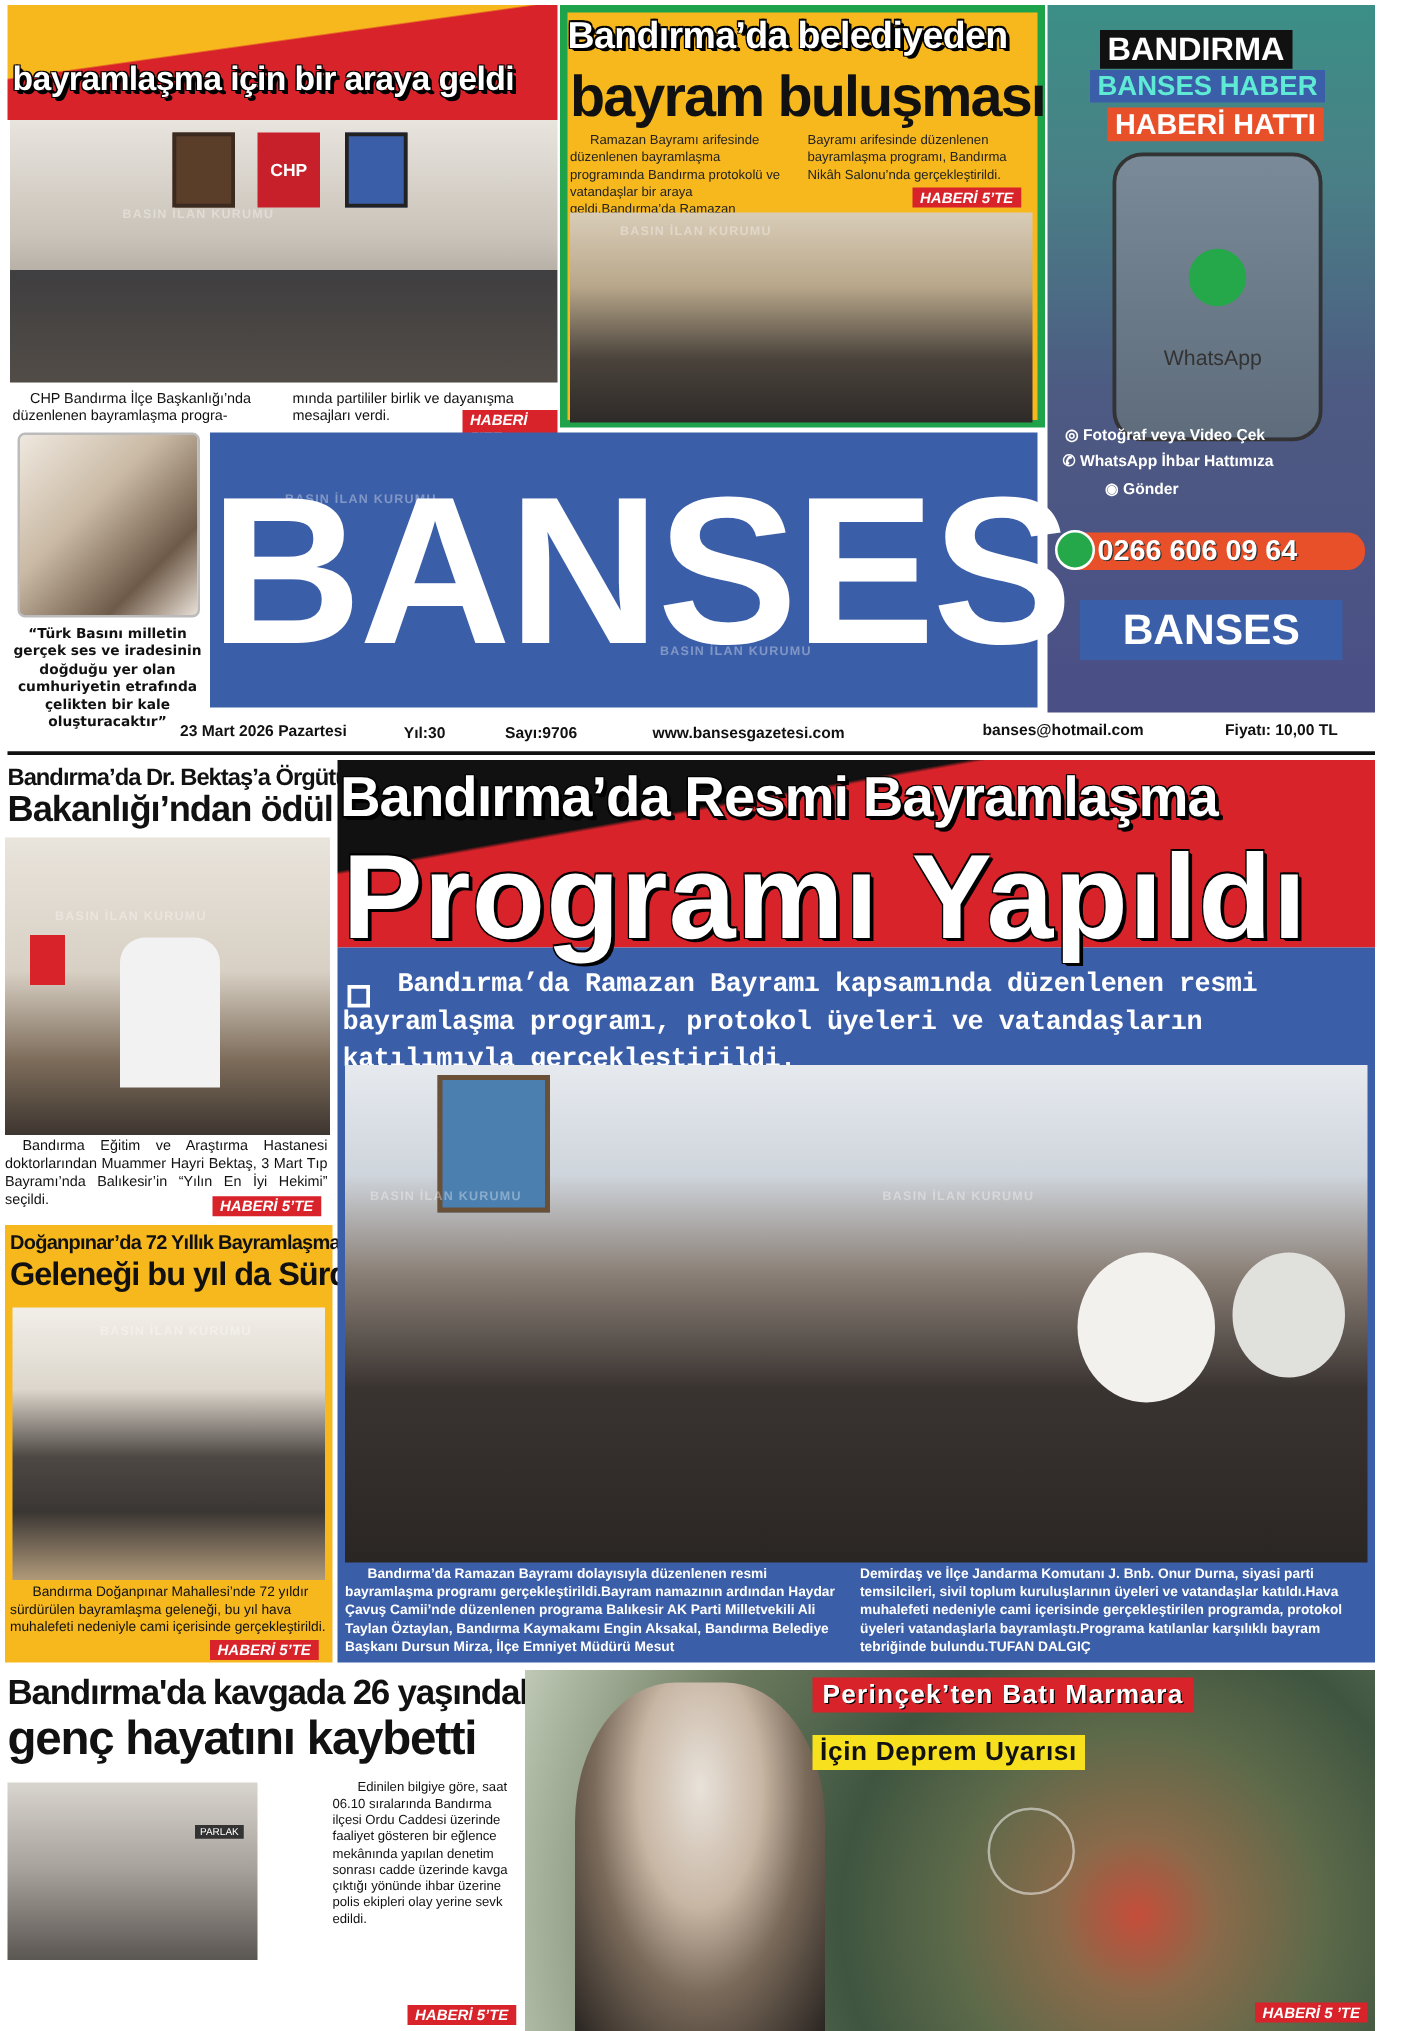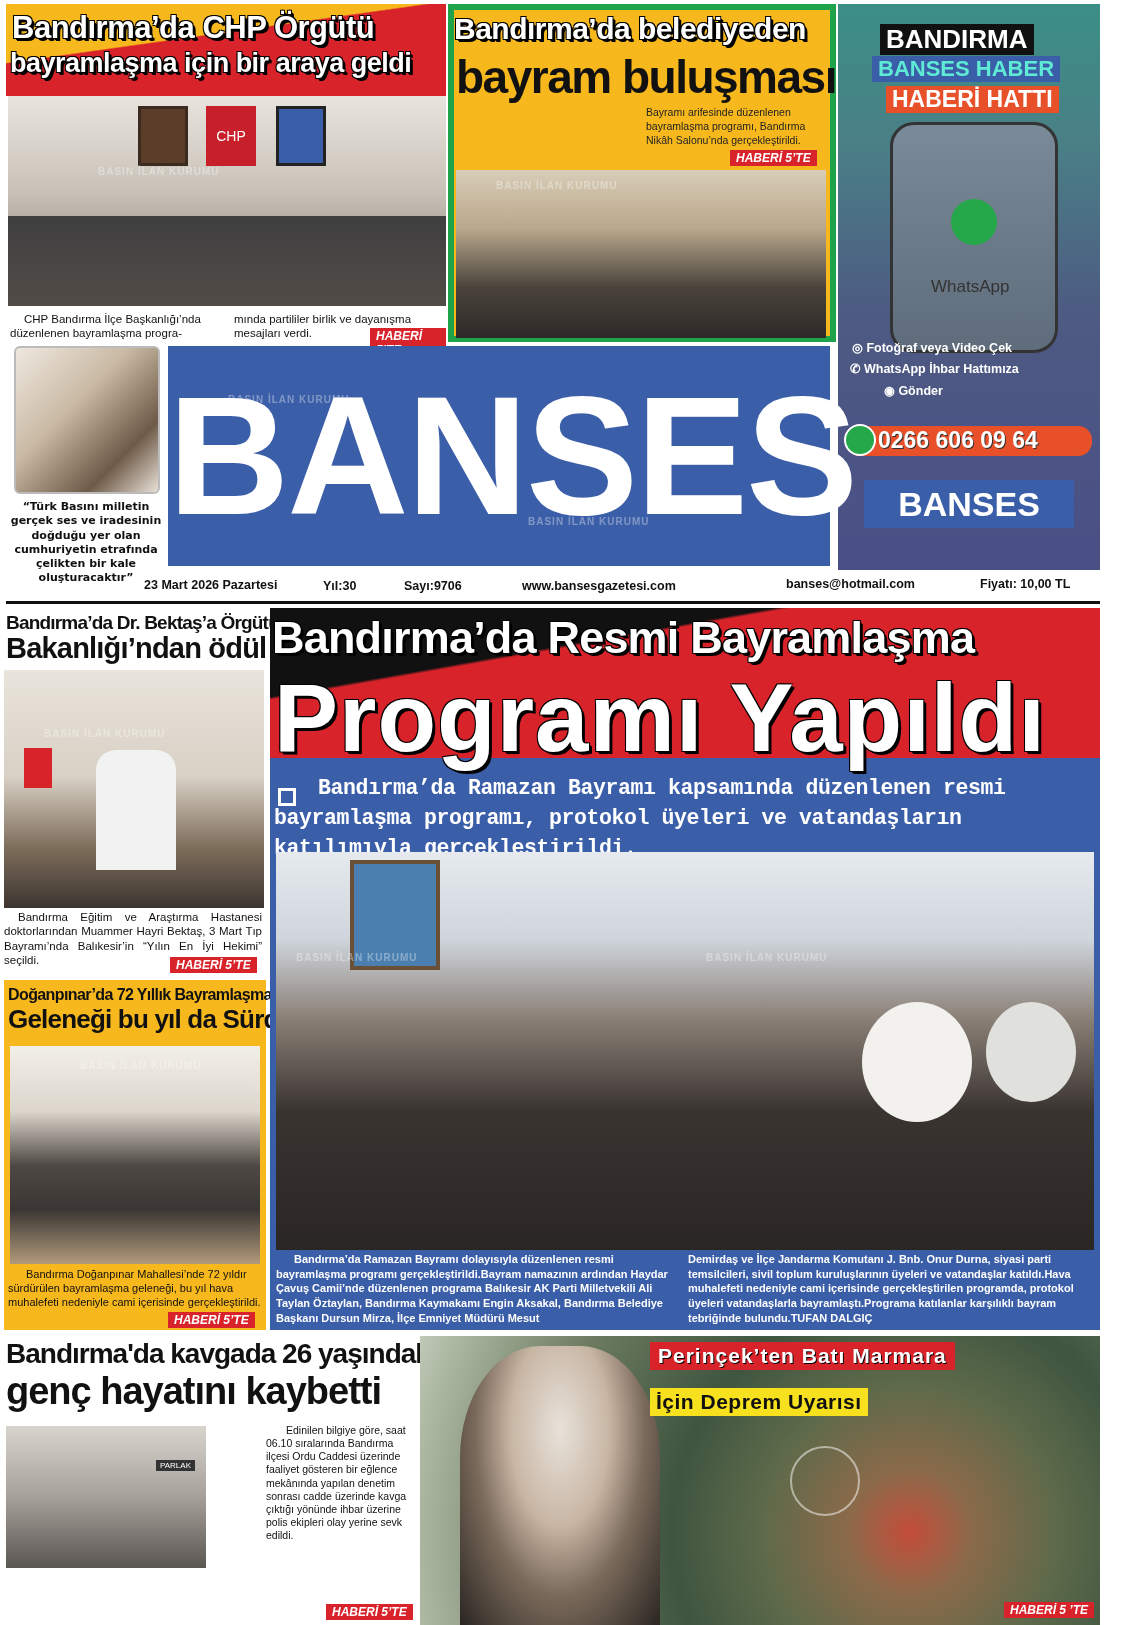--- a/index.html
+++ b/index.html
@@ -16,38 +16,38 @@
   .haberi { background: #d8232a; color: #fff; font-weight: bold; font-style: italic; font-size: 12px; padding: 1px 6px; display: inline-block; }
   .caption { font-size: 11.5px; font-weight: normal; line-height: 1.25; }
   .blue { background: #3b5ea8; }
   .wm { position: absolute; color: rgba(255,255,255,0.35); font-size: 10px; font-weight: bold; letter-spacing: 1px; }
 </style>
 </head>
 <body>
 
 <div class="abs" style="left:6px;top:4px;width:440px;height:340px;">
   <div class="abs" style="left:0;top:0;width:440px;height:92px;background:linear-gradient(172deg,#f7b81e 0%,#f7b81e 38%,#d8232a 39%,#d8232a 100%);"></div>
-  <div class="abs headline-bold shadow-text" style="left:6px;top:6px;font-size:31px;white-space:nowrap;">Bandırma’da CHP Örgütü</div>
   <div class="abs headline-bold shadow-text" style="left:4px;top:44px;font-size:27px;white-space:nowrap;">bayramlaşma için bir araya geldi</div>
   <div class="abs photo photo-light" style="left:2px;top:92px;width:438px;height:210px;">
     <div class="abs" style="left:130px;top:10px;width:50px;height:60px;background:#5a3e2a;border:3px solid #3a2a1f;"></div>
-    <div class="abs" style="left:198px;top:10px;width:50px;height:60px;background:#c8202a;color:#fff;font-weight:normal;font-size:14px;text-align:center;line-height:60px;">CHP</div>
+    <div class="abs" style="left:198px;top:10px;width:50px;height:60px;background:#c8202a;color:#fff;font-weight:bold;font-size:14px;text-align:center;line-height:60px;">CHP</div>
     <div class="abs" style="left:268px;top:10px;width:50px;height:60px;background:#3b5ea8;border:3px solid #222;"></div>
     <div class="abs" style="left:0;top:120px;width:438px;height:90px;background:linear-gradient(180deg,#2a2a2e 0%,#4a4540 100%);opacity:0.85;"></div>
     <span class="wm" style="left:90px;top:70px;">BASIN İLAN KURUMU</span>
   </div>
   <div class="abs caption" style="left:4px;top:308px;width:210px;text-indent:14px;">CHP Bandırma İlçe Başkanlığı’nda düzenlenen bayramlaşma progra-</div>
   <div class="abs caption" style="left:228px;top:308px;width:210px;">mında partililer birlik ve dayanışma mesajları verdi.</div>
   <span class="abs haberi" style="left:364px;top:324px;">HABERİ 5’TE</span>
 </div>
 
 <div class="abs" style="left:448px;top:4px;width:388px;height:338px;background:#1fa34a;">
   <div class="abs" style="left:6px;top:6px;width:376px;height:326px;background:#f7b81e;"></div>
   <div class="abs headline-bold shadow-text" style="left:6px;top:8px;font-size:30px;white-space:nowrap;">Bandırma’da belediyeden</div>
   <div class="abs headline-bold" style="left:8px;top:46px;font-size:46px;color:#111;white-space:nowrap;letter-spacing:-1.5px;">bayram buluşması</div>
+  <div class="abs" style="left:8px;top:102px;width:182px;font-size:10.5px;line-height:1.32;text-indent:16px;color:#222;">Ramazan Bayramı arifesinde düzenlenen bayramlaşma programında Bandırma protokolü ve vatandaşlar bir araya geldi.Bandırma’da Ramazan</div>
   <div class="abs" style="left:198px;top:102px;width:182px;font-size:10.5px;line-height:1.32;color:#222;">Bayramı arifesinde düzenlenen bayramlaşma programı, Bandırma Nikâh Salonu’nda gerçekleştirildi.</div>
   <span class="abs haberi" style="left:282px;top:146px;">HABERİ 5’TE</span>
   <div class="abs photo photo-hall" style="left:8px;top:166px;width:370px;height:168px;">
     <span class="wm" style="left:40px;top:10px;">BASIN İLAN KURUMU</span>
   </div>
 </div>
 
 <div class="abs" style="left:838px;top:4px;width:262px;height:566px;background:linear-gradient(180deg,#3b8f86 0%,#4a7f86 25%,#4d5a82 55%,#4a4f86 100%);">
   <div class="abs" style="left:42px;top:20px;padding:0 6px;background:#111;color:#fff;font-weight:900;font-size:26px;">BANDIRMA</div>
   <div class="abs" style="left:34px;top:52px;padding:0 6px;background:#3b5ea8;color:#5eead4;font-weight:700;font-size:22px;">BANSES HABER</div>

